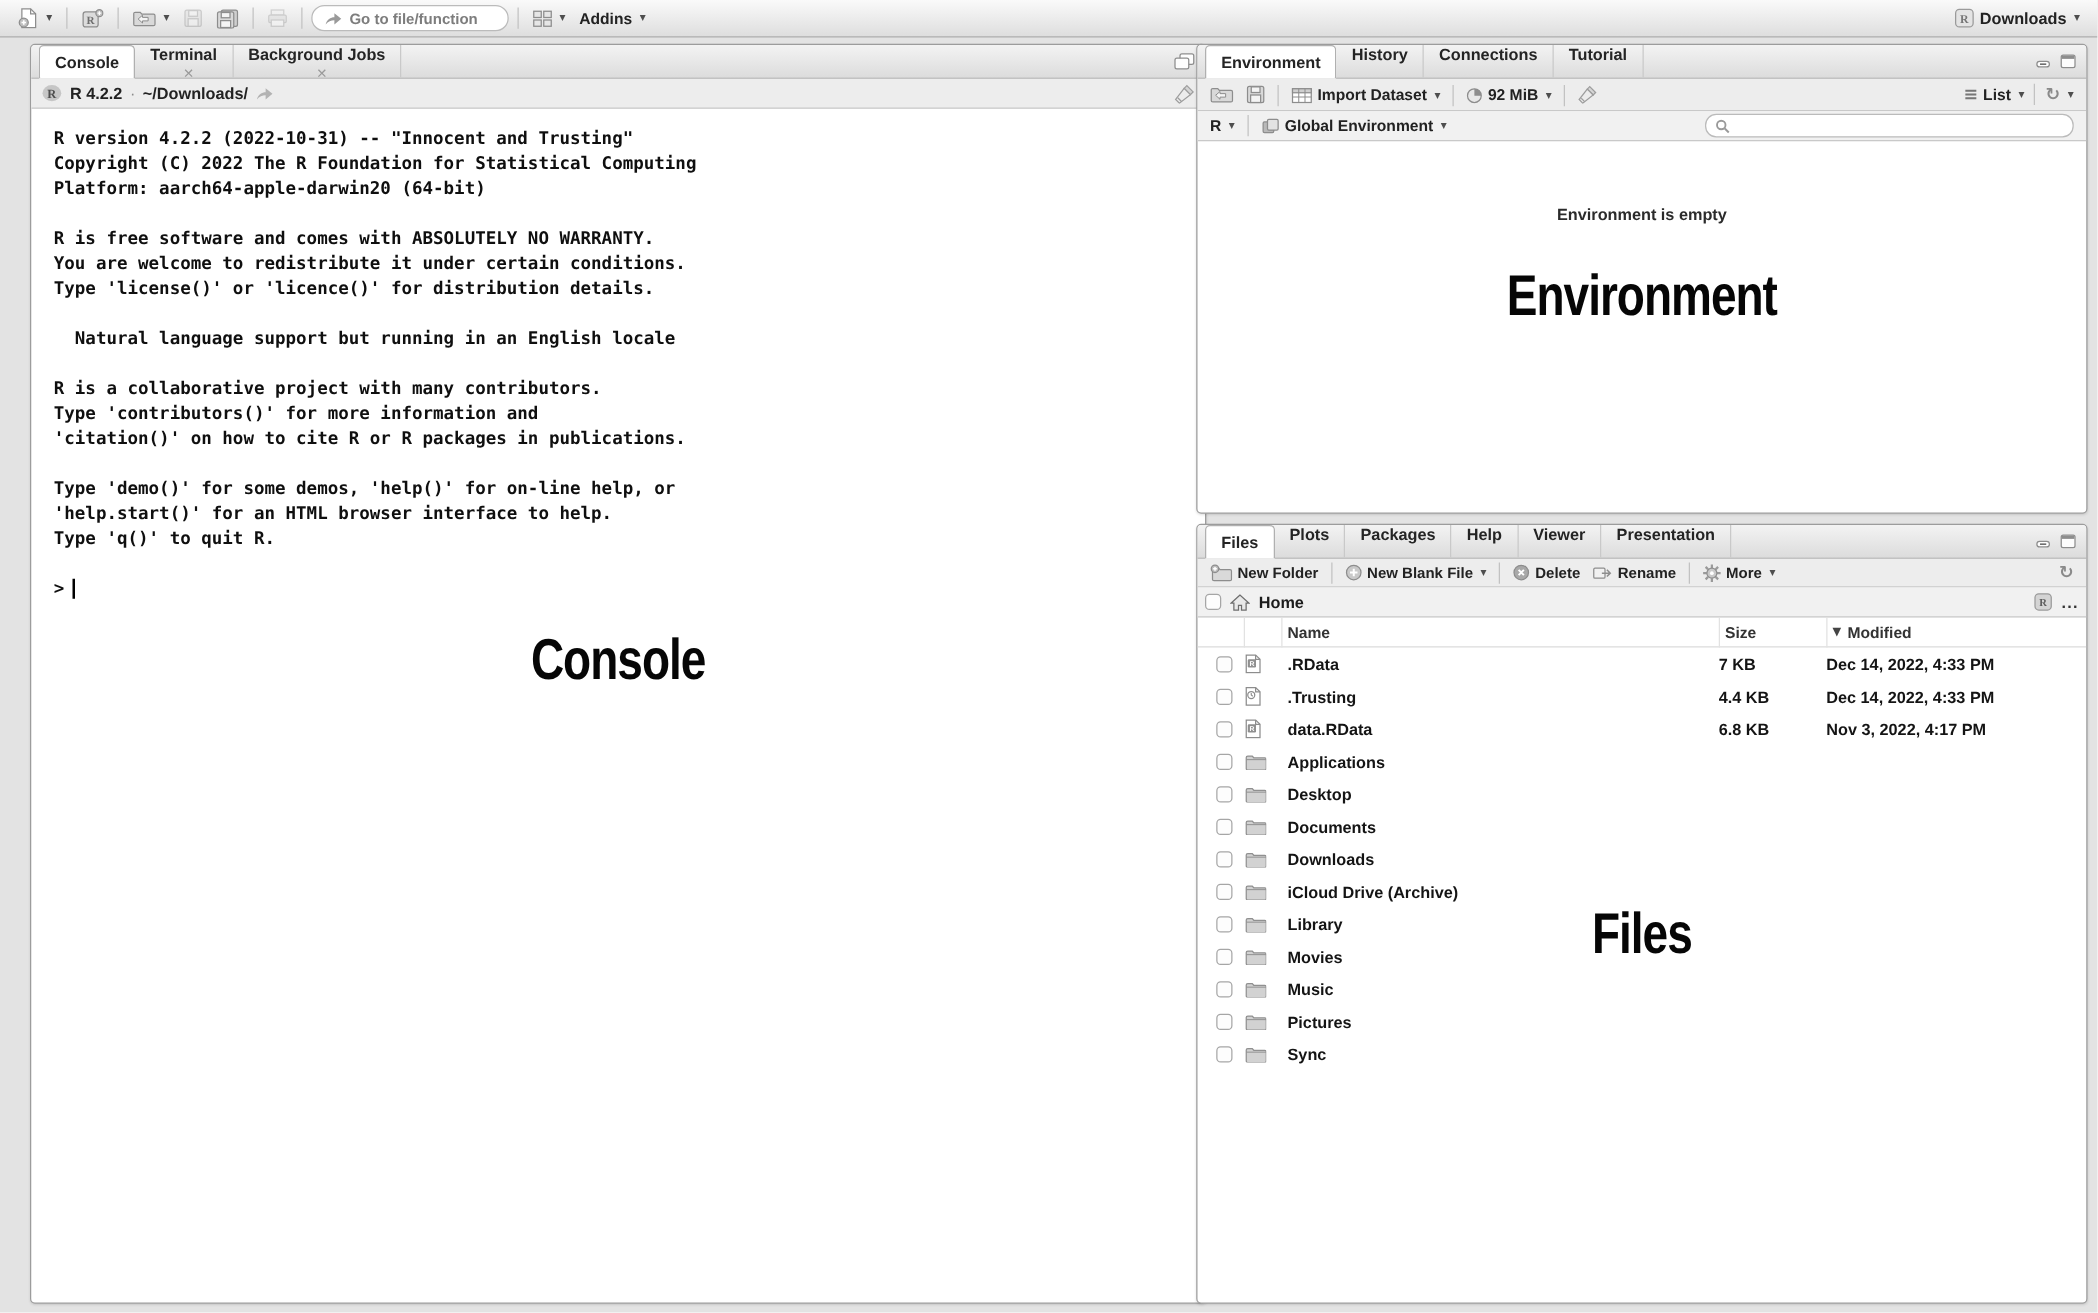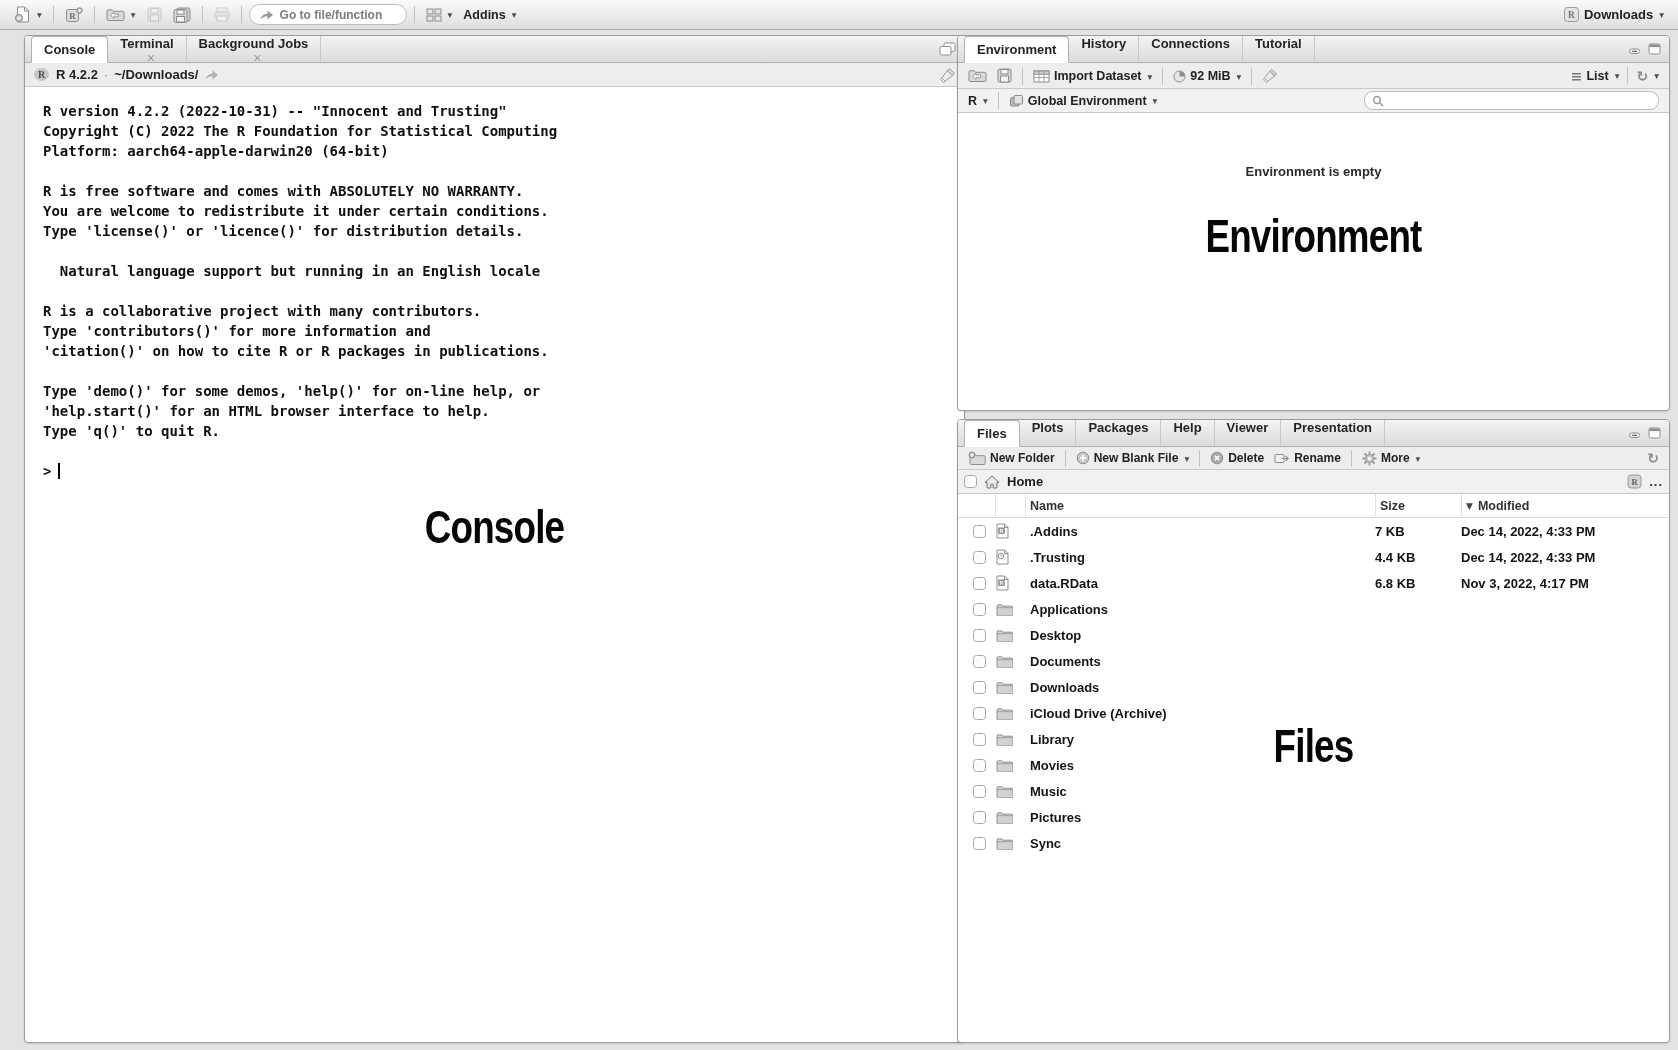--- a/index.html
+++ b/index.html
@@ -552,21 +552,21 @@
         <span class="icell">
           <span class="icon">
             <svg width="13" height="16" viewBox="0 0 13 16">
               <path d="M1 1h7.5L12 4.5V15H1z" fill="#fff" stroke="#8d8d8d"></path>
               <path d="M8.5 1v3.5H12" fill="none" stroke="#8d8d8d"></path>
               <rect x="2.2" y="4.4" width="6.6" height="6.6" rx="1" fill="#8f8f8f"></rect>
               <text x="5.5" y="9.5" text-anchor="middle" font-size="5.5" font-weight="bold" fill="#fff" font-family="Liberation Sans,sans-serif">R</text>
             </svg>
           </span>
         </span>
-        <span class="fname">.Addins</span>
+        <span class="fname">.RData</span>
         <span>7 KB</span>
         <span>Dec 14, 2022, 4:33 PM</span>
       </div>
       <div class="fgrid frow">
         <span class="ccell">
           <span class="cbx"></span>
         </span>
         <span class="icell">
           <span class="icon">
             <svg width="13" height="16" viewBox="0 0 13 16">

